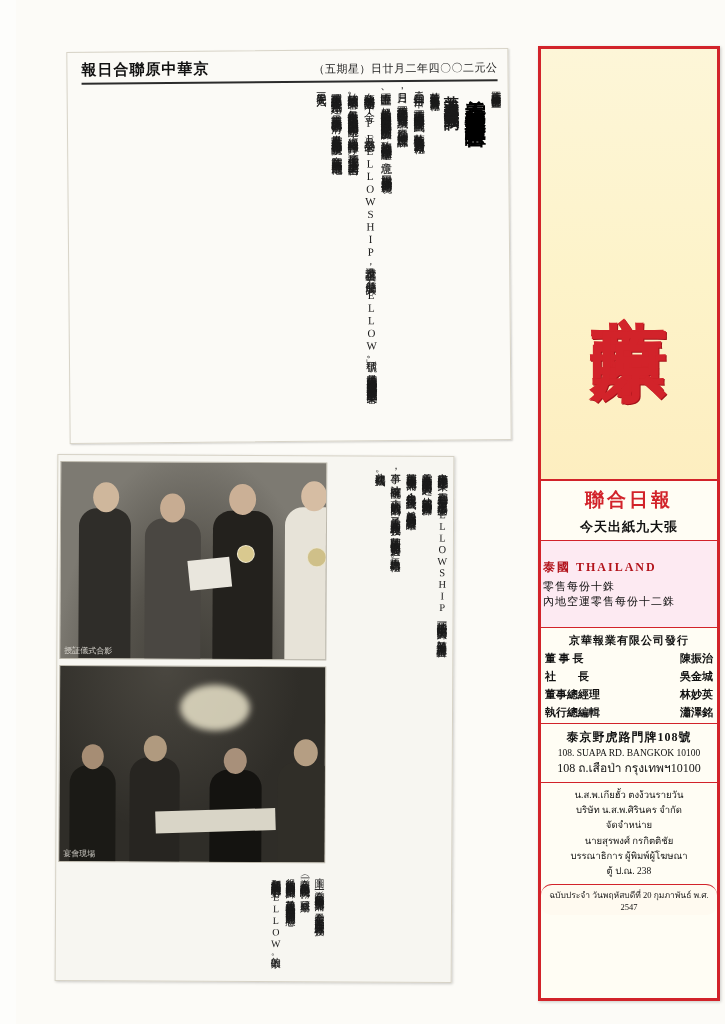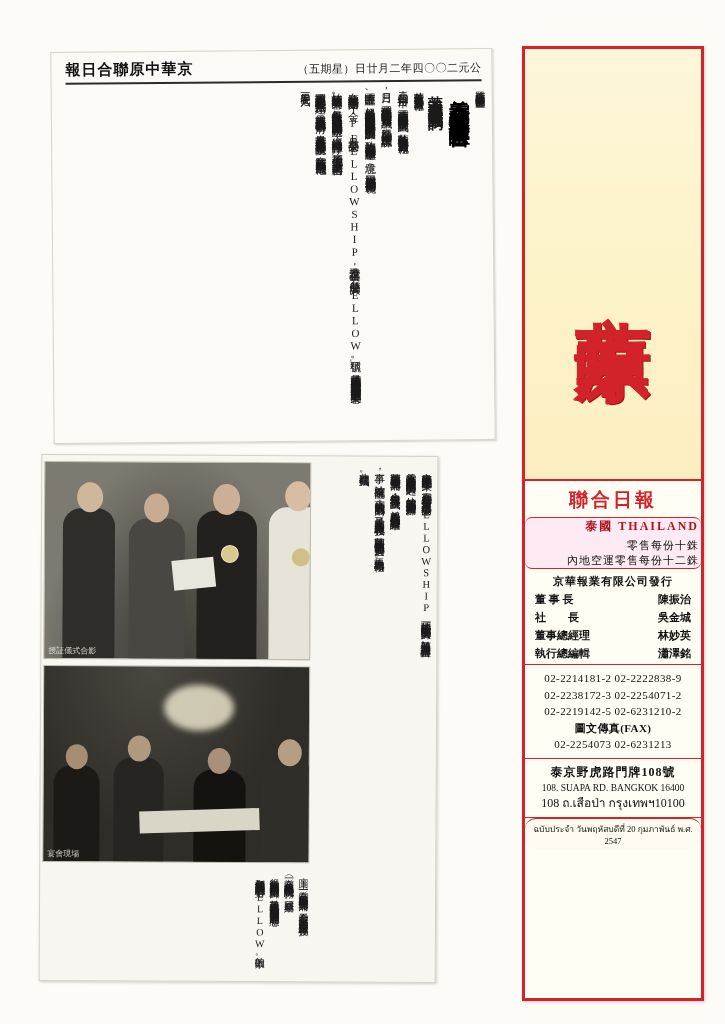--- a/index.html
+++ b/index.html
@@ -3,21 +3,21 @@
 <meta charset="utf-8">
 <style>
   html,body{margin:0;padding:0;}
   body{
     width:725px;height:1024px;
     background:#fdfdfb;
     font-family:"Liberation Serif", serif;
     overflow:hidden;
     position:relative;
   }
-  .page{position:absolute;inset:0;background:#fcfbf7;}
+  .page{position:absolute;inset:0;background:#fcfbf7;margin-left:16px;}
 
   
   .clip-top{
     position:absolute;left:52px;top:50px;width:440px;height:390px;
     background:#fbfaf6;
     border:1px solid #d8d4c8;
     box-shadow:1px 1px 2px rgba(0,0,0,.18);
     transform:rotate(-0.5deg);
     overflow:hidden;
   }
@@ -125,28 +125,28 @@
     background:#fffdf4;
   }
   .ad-sub .cn{
     font-size:19px;font-weight:bold;color:#d2232a;letter-spacing:3px;
   }
   .ad-sub .cn2{
     font-size:13px;color:#111;letter-spacing:1px;margin-top:5px;font-weight:bold;
   }
   .ad-thai-band{
     background:#fdeaf2;border-top:1px solid #d2232a;border-bottom:1px solid #d2232a;
-    text-align:right;padding:0 2px;border-radius:7px;
+    text-align:left;padding:18px 2px;
   }
   .ad-thai-band .t1{font-size:12px;font-weight:bold;color:#b3141c;letter-spacing:2px;}
   .ad-thai-band .t2{font-size:11px;color:#111;margin-top:3px;letter-spacing:1px;font-family:Liberation Serif, serif;}
   .ad-thai-band .t3{font-size:11px;color:#111;letter-spacing:1px;}
 
   .ad-company{
-    padding:5px 8px 3px;text-align:center;border-bottom:1px solid #d2232a;
+    padding:5px 2px 3px;text-align:center;border-bottom:1px solid #d2232a;
   }
   .ad-company .c0{font-size:11px;font-weight:bold;color:#111;letter-spacing:1px;}
   .ad-company .row{
     display:flex;justify-content:space-between;font-size:11px;margin-top:3px;color:#111;
     padding:0 2px;font-weight:bold;
   }
   .ad-tel{
     padding:5px 3px;text-align:center;border-bottom:1px solid #d2232a;
   }
   .ad-tel div{font-size:11px;color:#111;letter-spacing:0.4px;line-height:1.5;}
@@ -242,20 +242,21 @@
   </div>
 
   <div class="advert">
 
     <div class="ad-logo">
       <div class="big">京華中原</div>
     </div>
 
     <div class="ad-sub">
       <div class="cn">聯合日報</div>
+      <div class="cn2">今天出紙九大張</div>
     </div>
 
     <div class="ad-thai-band">
       <div class="t1">泰國 THAILAND</div>
       <div class="t2">零售每份十銖</div>
       <div class="t3">內地空運零售每份十二銖</div>
     </div>
 
     <div class="ad-company">
       <div class="c0">京華報業有限公司發行</div>
@@ -270,32 +271,33 @@
       <div class="row">
         <span>董事總經理</span>
         <span>林妙英</span>
       </div>
       <div class="row">
         <span>執行總編輯</span>
         <span>瀟澤銘</span>
       </div>
     </div>
 
-    <div class="ad-tel">
-      <div>02-2214181-2  02-2222838-9</div>
-      <div>02-2238172-3  02-2254071-2</div>
-      <div>02-2219142-5  02-6231210-2</div>
-      <div class="fax">圖文傳真(FAX)</div>
-      <div>02-2254073     02-6231213</div>
-    </div>
 
 
     <div class="ad-addr">
       <div class="a1">泰京野虎路門牌108號</div>
-      <div class="a2">108. SUAPA RD. BANGKOK 16400</div>
+      <div class="a2">108. SUAPA RD. BANGKOK 10100</div>
       <div class="a3">108 ถ.เสือป่า กรุงเทพฯ10100</div>
     </div>
 
+    <div class="ad-thai2">
+      <span class="vline">น.ส.พ.เกียฮั้ว ตงง้วนรายวัน</span>
+      <span class="vline">บริษัท น.ส.พ.ศิรินคร จำกัด</span>
+      <span class="vline">จัดจำหน่าย</span>
+      <span class="vline">นายสุรพงศ์ กรกิตติชัย</span>
+      <span class="vline">บรรณาธิการ ผู้พิมพ์ผู้โฆษณา</span>
+      <span class="vline">ตู้ ป.ณ. 238</span>
+    </div>
 
     <div class="ad-foot">ฉบับประจำ วันพฤหัสบดีที่ 20 กุมภาพันธ์ พ.ศ. 2547</div>
   </div>
 
 </div>
 
 </body></html>

